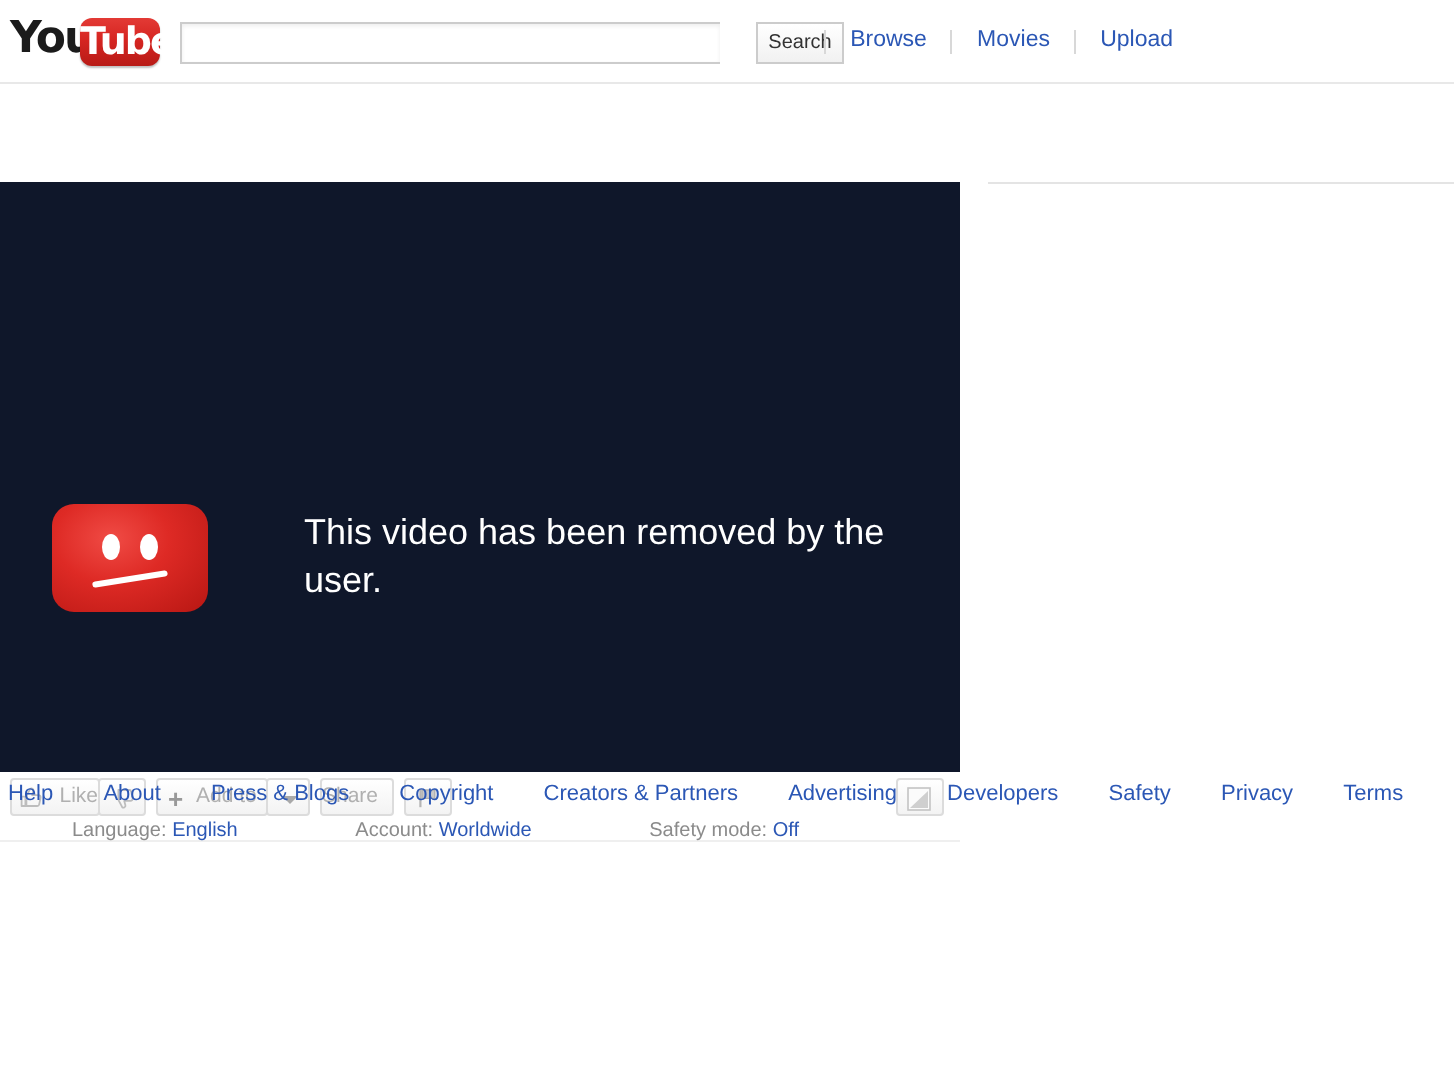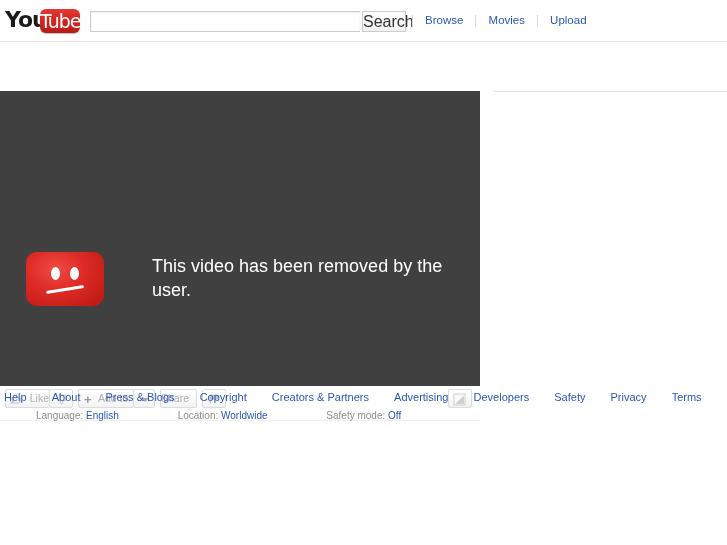--- a/index.html
+++ b/index.html
@@ -55,21 +55,21 @@
     background: #cd2222;
     background-image: linear-gradient(to bottom, #e33a35 0%, #d62521 45%, #b81b17 100%);
     box-shadow: 0 1px 1px rgba(0,0,0,0.25);
   }
   .logo-tube-text {
     position: absolute;
     left: 0; top: 0;
     width: 40px; height: 24px;
     text-align: center;
     font-family: "DejaVu Sans", sans-serif;
-    font-weight: normal;
+    font-weight: bold;
     font-size: 19px;
     letter-spacing: -1px;
     color: #ffffff;
     line-height: 25px;
   }
 
   
   #search-form {
     position: absolute;
     left: 90px; top: 11px;
@@ -86,29 +86,29 @@
     background: #ffffff;
     font-family: "Liberation Sans", sans-serif;
     font-size: 12px;
     color: #333;
     padding: 0 4px;
     outline: none;
     box-shadow: inset 0 1px 2px rgba(0,0,0,0.07);
   }
   #search-button {
     position: absolute;
-    left: 272px; top: 0;
+    left: 288px; top: 0;
     width: 44px;
     height: 21px;
     box-sizing: border-box;
     border: 1px solid #cccccc;
     background: #f8f8f8;
     background-image: linear-gradient(to bottom, #ffffff 0%, #f1f1f1 100%);
     font-family: "Liberation Sans", sans-serif;
-    font-size: 16px;
+    font-size: 10px;
     color: #333333;
     cursor: pointer;
     padding: 0;
     line-height: 19px;
   }
 
   
   #nav-left {
     position: absolute;
     left: 412px; top: 13px;
@@ -151,21 +151,21 @@
     position: absolute;
     left: 0; top: 48px;
     width: 480px;
     height: 295px;
   }
   #player {
     position: absolute;
     left: 0; top: 0;
     width: 480px;
     height: 295px;
-    background: #404040;
+    background: #0f172a;
     overflow: hidden;
   }
   #error-block {
     position: absolute;
     left: 26px; top: 161px;
     width: 430px;
     height: 80px;
   }
   
   #sad-face {
@@ -423,21 +423,21 @@
     <a class="footlink" href="#">Privacy</a>
     <a class="footlink" href="#">Terms</a>
   </div>
 
   <div id="footer-settings">
     <span class="setting-group">
       <span class="setting-label">Language:</span>
       <a class="setting-value" href="#">English</a>
     </span>
     <span class="setting-group">
-      <span class="setting-label">Location:</span>
+      <span class="setting-label">Account:</span>
       <a class="setting-value" href="#">Worldwide</a>
     </span>
     <span class="setting-group">
       <span class="setting-label">Safety mode:</span>
       <a class="setting-value" href="#">Off</a>
     </span>
   </div>
 
 </div>
 

